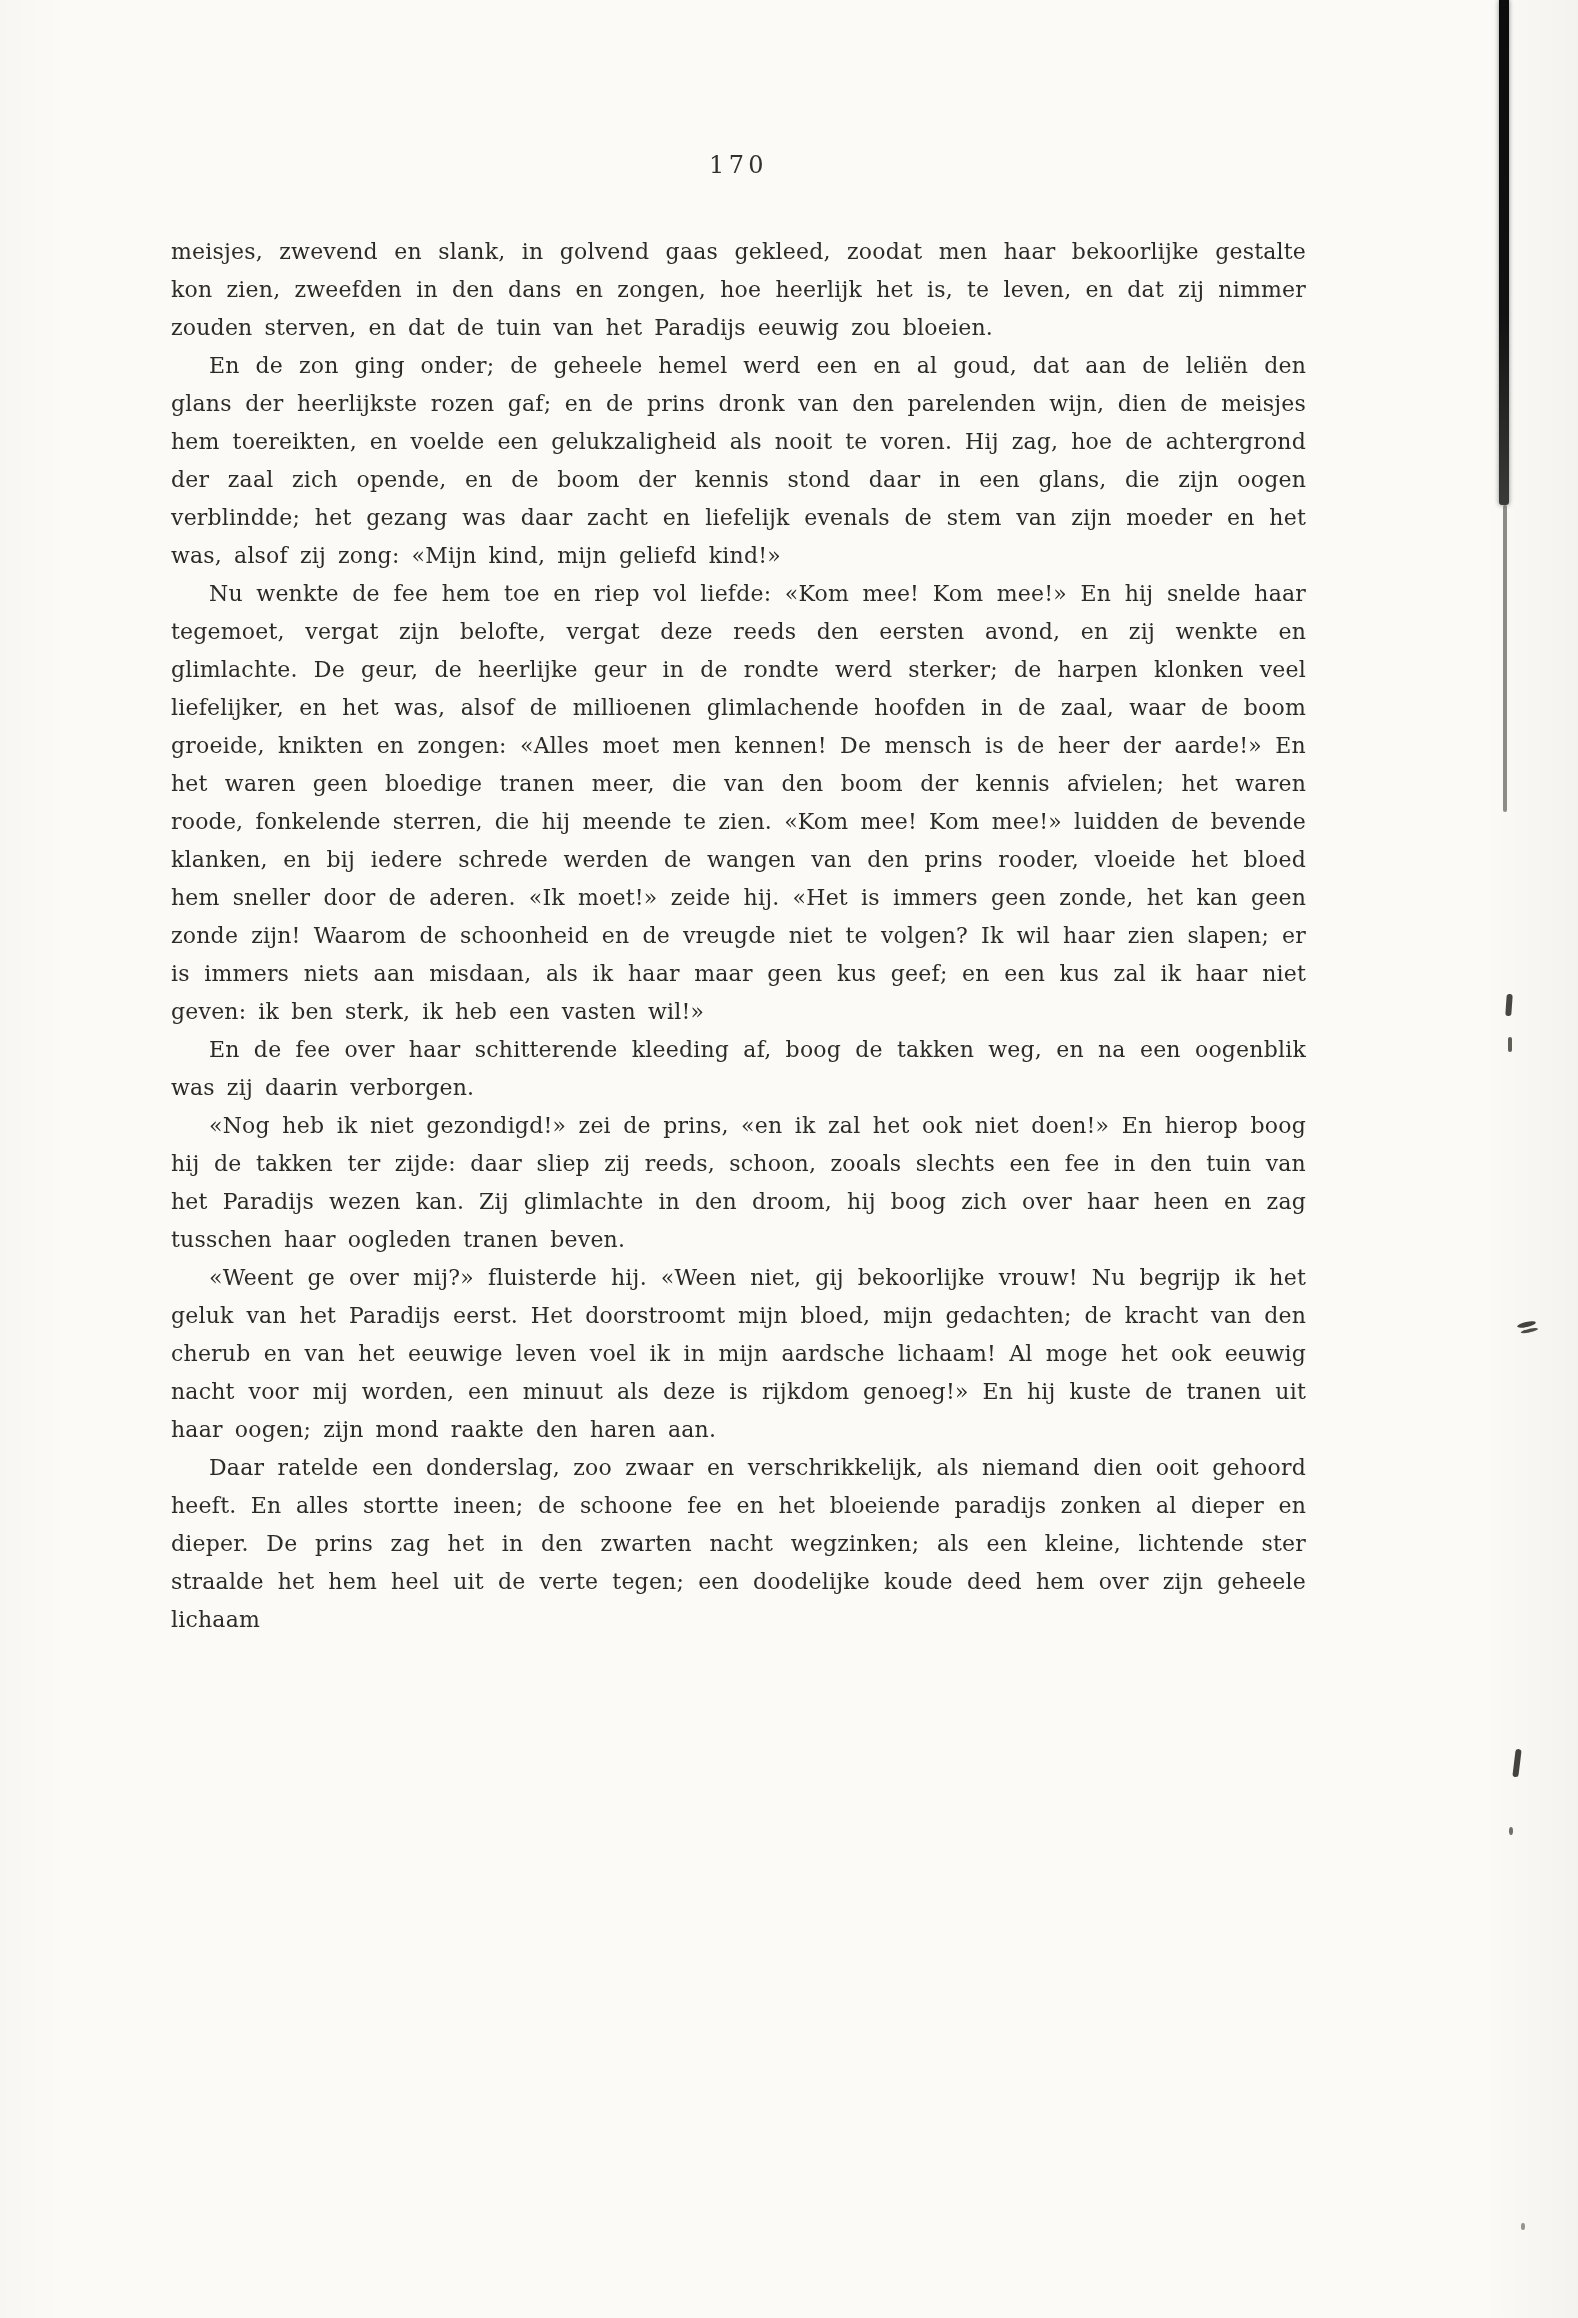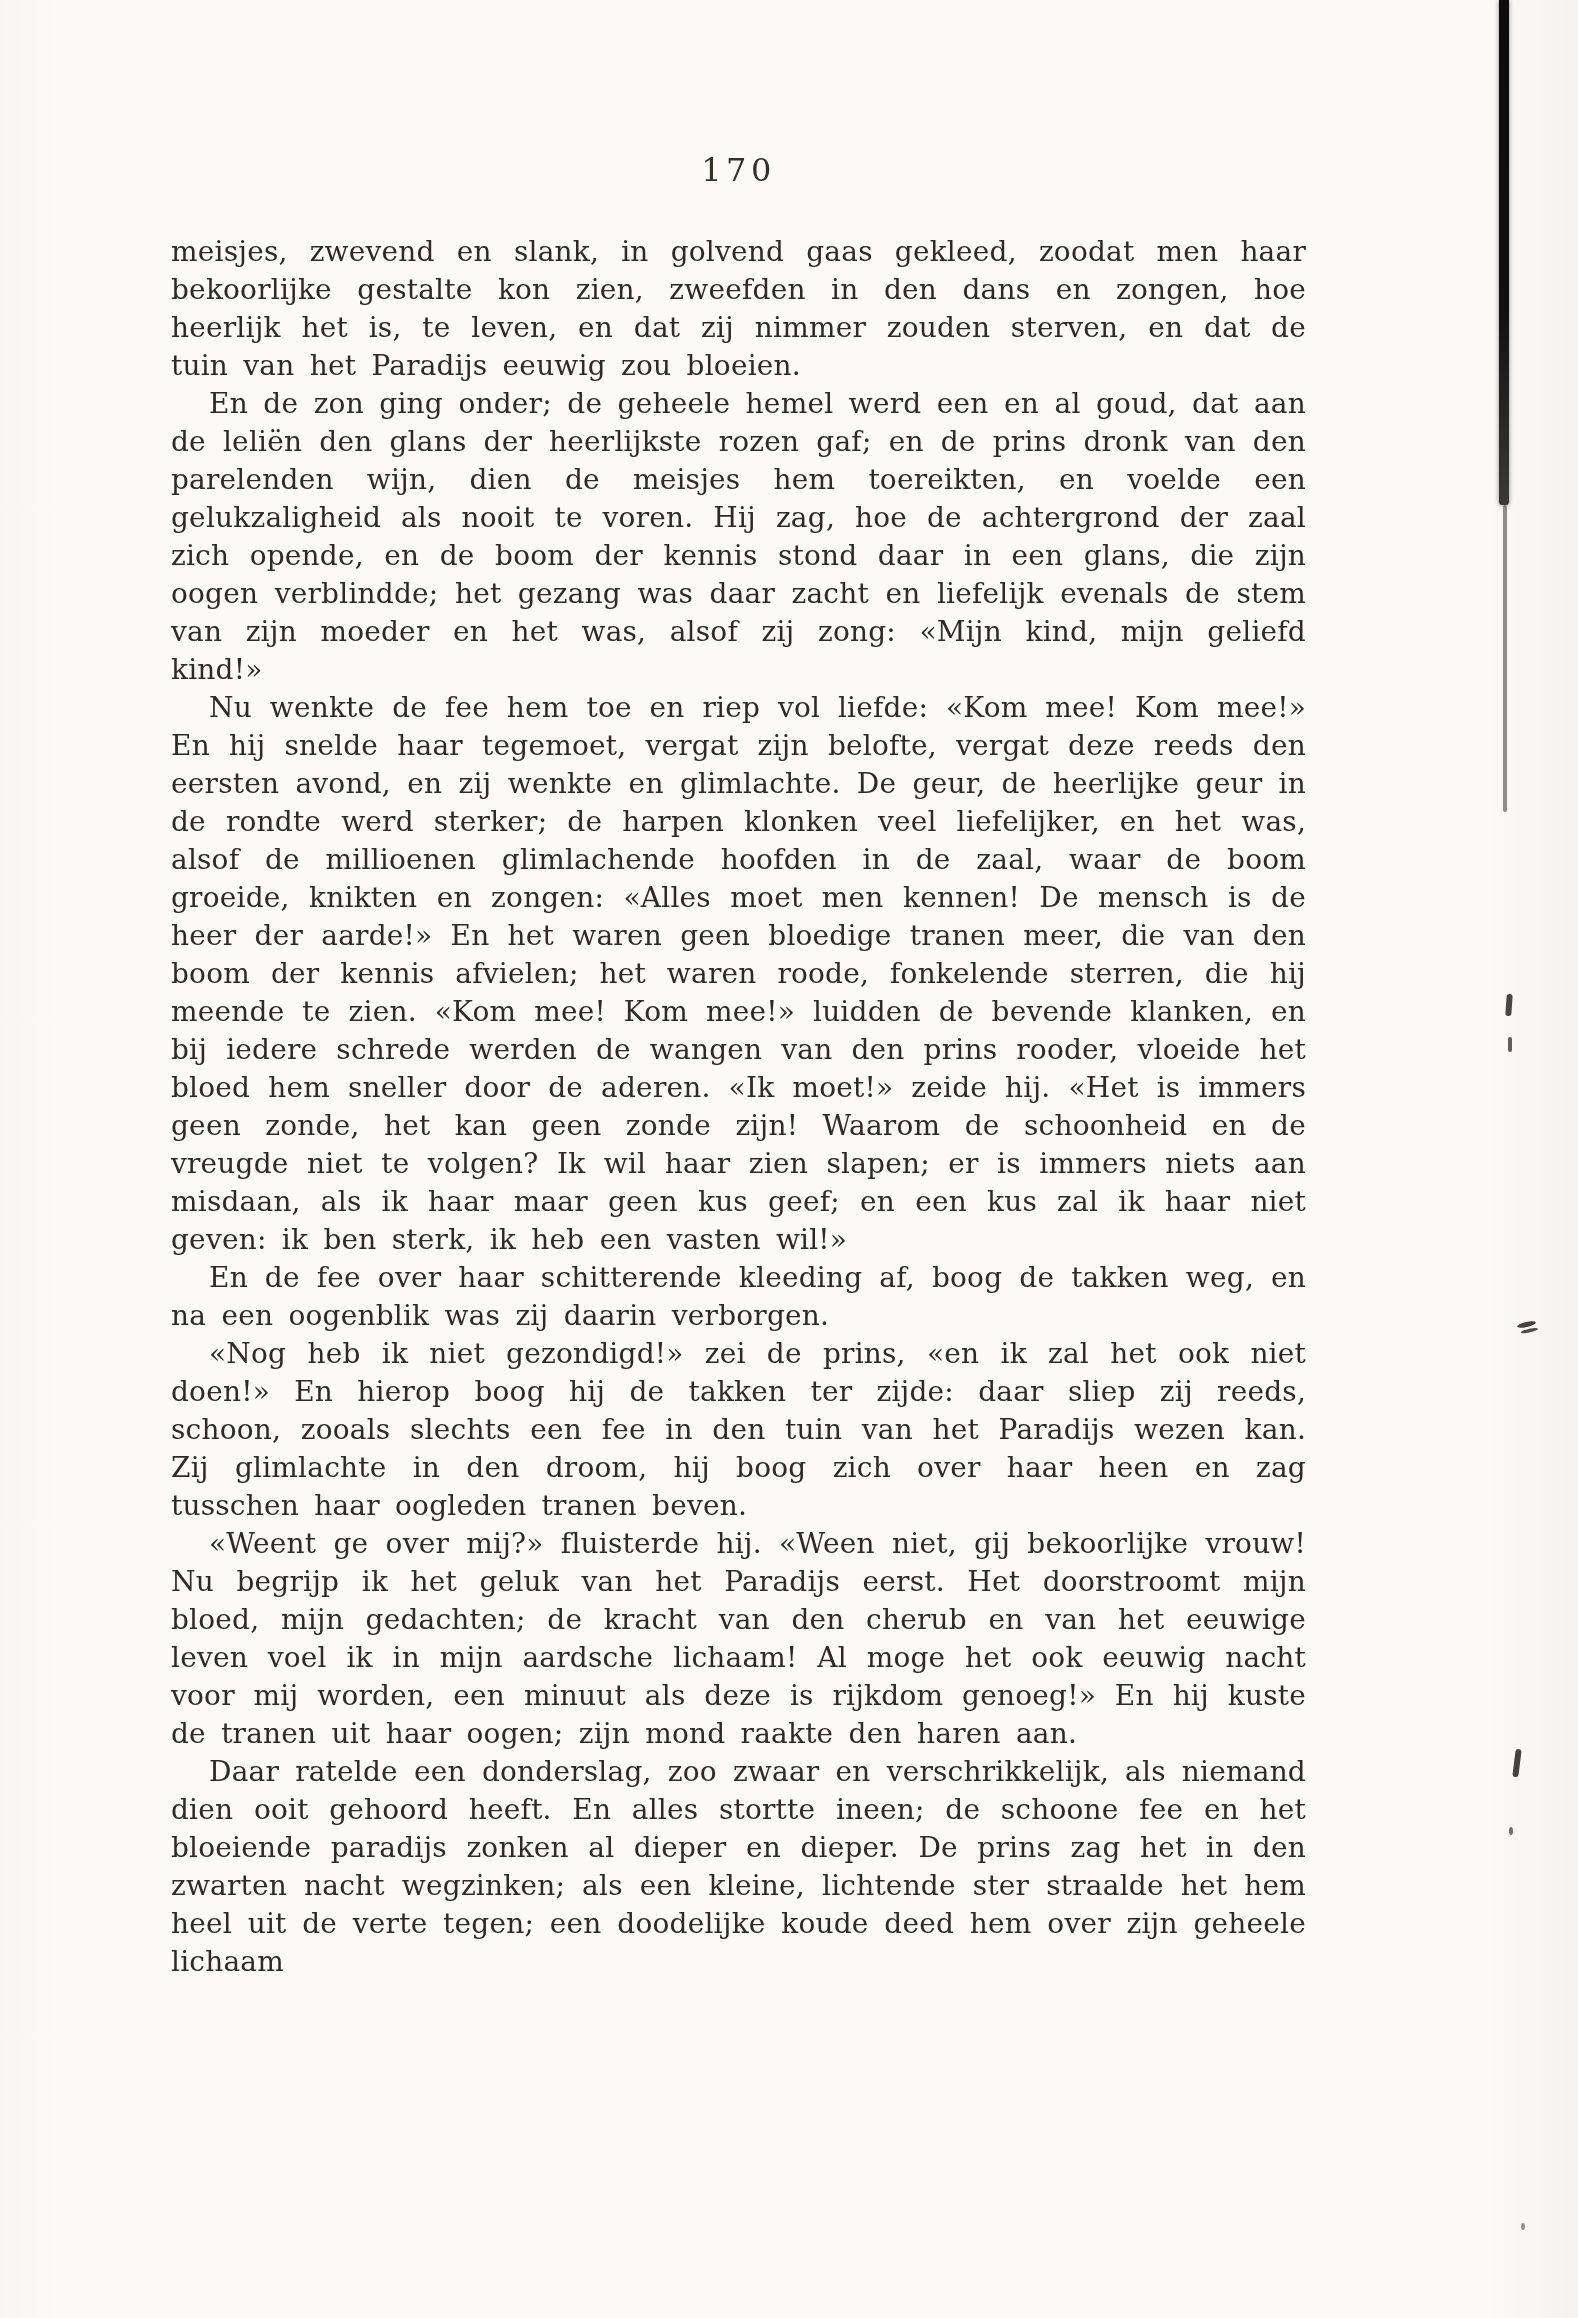--- a/index.html
+++ b/index.html
@@ -18,31 +18,31 @@
     background:
       linear-gradient(90deg, rgba(0,0,0,0.015) 0%, rgba(0,0,0,0) 4%, rgba(0,0,0,0) 94%, rgba(0,0,0,0.03) 100%),
       #fbfaf6;
   }
   .page-number {
     position: absolute;
     left: 171px;
     top: 151px;
     width: 1135px;
     text-align: center;
-    font-size: 32px;
+    font-size: 24px;
     letter-spacing: 4.4px;
     color: #34312b;
   }
   .text-block {
     position: absolute;
     left: 171px;
     top: 233px;
     width: 1135px;
     color: #2e2b26;
-    font-size: 28px;
+    font-size: 22px;
     line-height: 38px;
     text-align: justify;
     word-spacing: 0.22em;
     letter-spacing: 0.2px;
   }
   .para { margin: 0; text-indent: 38px; }
   .para.noindent { text-indent: 0; }
 
   
   .artifact { position: absolute; }

